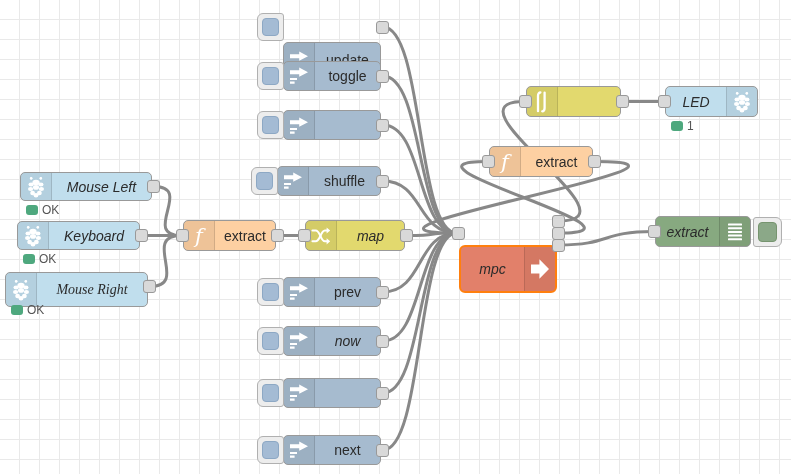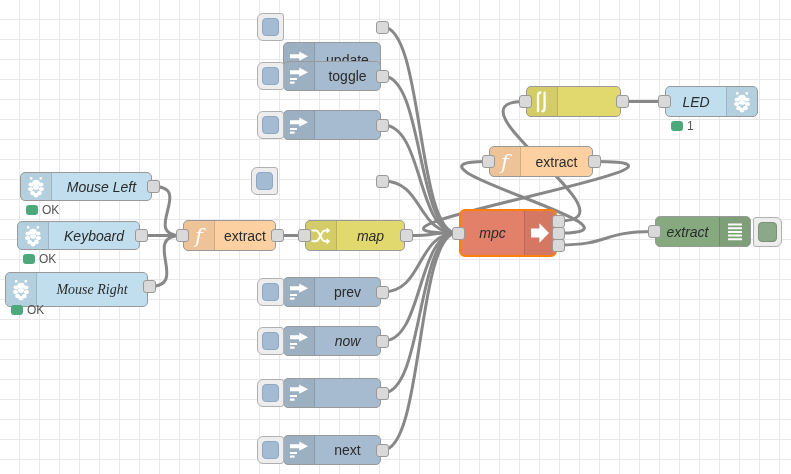--- a/index.html
+++ b/index.html
@@ -35,20 +35,21 @@
     border: 1px solid #999999;
     border-radius: 5px;
     display: flex;
     align-items: stretch;
     overflow: hidden;
     box-shadow: 0 0 0 0 rgba(0,0,0,0);
   }
   .node.selected {
     border: 2px solid #ff7f0e;
     border-radius: 6px;
+    margin-top: 36px;
   }
   .node-label {
     flex: 1 1 auto;
     display: flex;
     align-items: center;
     justify-content: center;
     font-size: 14px;
     color: #2b2b2b;
     padding: 0 8px;
     white-space: nowrap;
@@ -293,20 +294,30 @@
           <path fill="#ffffff" d="M1 11.0h7.0v2.1H1z"></path>
           <path fill="#ffffff" d="M1 14.6h4.6v2.1H1z"></path>
         </svg>
       </div>
       <div class="node-label italic">load</div>
     </div>
     <div class="port" style="left: 376px; top: 118.5px;"></div>
     <div class="inject-btn" style="left: 257px; top: 111px;">
       <span class="knob"></span>
     </div>
+    <div class="node" style="left: 277px; top: 166px; width: 104px; height: 30px; background: rgb(166, 187, 207);">
+      <div class="icon-box left">
+        <svg width="20" height="18" viewBox="0 0 20 18" aria-hidden="true">
+          <path fill="#ffffff" d="M1 3.2h9.2V0.6L19 5.2l-8.8 4.6V7.2H1z"></path>
+          <path fill="#ffffff" d="M1 11.0h7.0v2.1H1z"></path>
+          <path fill="#ffffff" d="M1 14.6h4.6v2.1H1z"></path>
+        </svg>
+      </div>
+      <div class="node-label">shuffle</div>
+    </div>
     <div class="port" style="left: 376px; top: 174.5px;"></div>
     <div class="inject-btn" style="left: 251px; top: 167px;">
       <span class="knob"></span>
     </div>
     <div class="node" style="left: 283px; top: 277px; width: 98px; height: 30px; background: rgb(166, 187, 207);">
       <div class="icon-box left">
         <svg width="20" height="18" viewBox="0 0 20 18" aria-hidden="true">
           <path fill="#ffffff" d="M1 3.2h9.2V0.6L19 5.2l-8.8 4.6V7.2H1z"></path>
           <path fill="#ffffff" d="M1 11.0h7.0v2.1H1z"></path>
           <path fill="#ffffff" d="M1 14.6h4.6v2.1H1z"></path>

